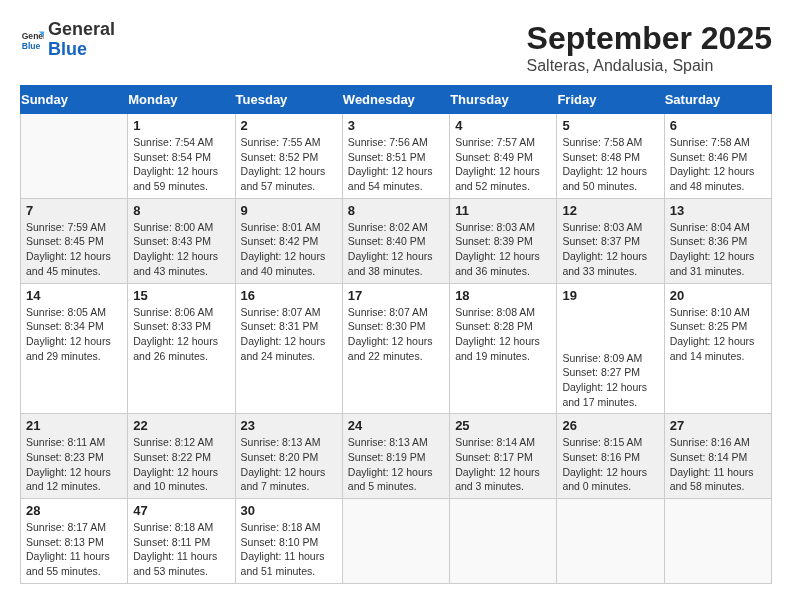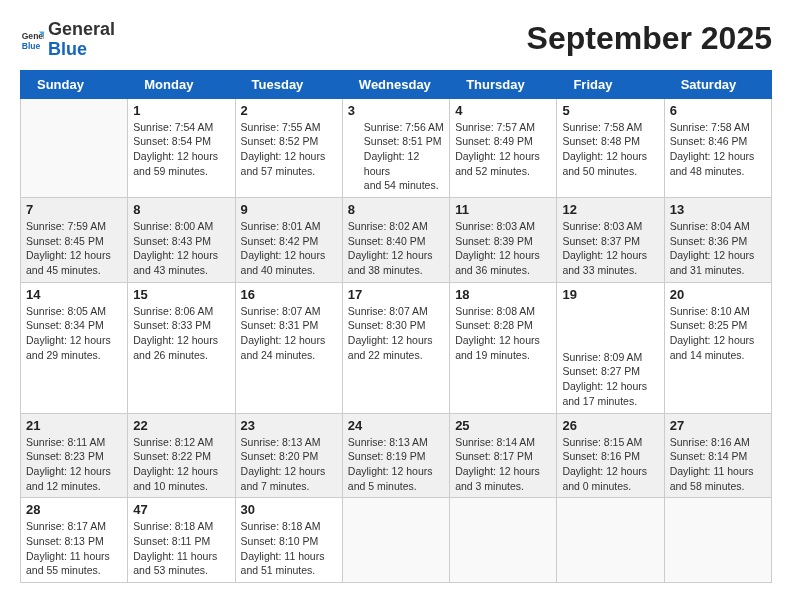--- a/index.html
+++ b/index.html
@@ -45,21 +45,21 @@
       color: #444;
     }
     .calendar-table {
       width: 100%;
       border-collapse: collapse;
       font-size: 11px;
     }
     .calendar-table thead tr th {
       background: #1565c0;
       color: #fff;
-      padding: 6px 16px;
+      padding: 6px 0;
       text-align: left;
       font-size: 13px;
       font-weight: bold;
       border: 1px solid #1565c0;
     }
     .calendar-table tbody tr td {
       border: 1px solid #ccc;
       vertical-align: top;
       padding: 4px 5px;
       min-height: 80px;
@@ -96,20 +96,21 @@
     </svg>
     <div>
       <div class="logo-text">
         <span class="logo-general">General</span><br>
         <span class="logo-blue">Blue</span>
       </div>
     </div>
   </div>
   <div class="title-area">
     <div class="month-title">September 2025</div>
+    <div class="location-title">Salteras, Andalusia, Spain</div>
   </div>
 </div>
 
 <table class="calendar-table">
   <thead>
     <tr id="weekday-header">
         <th>Sunday</th>
         <th>Monday</th>
         <th>Tuesday</th>
         <th>Wednesday</th>
@@ -130,21 +131,21 @@
         </td>
         <td>
           <div class="cell-date">2</div>
           <div class="cell-info" style="white-space: pre-line;">Sunrise: 7:55 AM
 Sunset: 8:52 PM
 Daylight: 12 hours
 and 57 minutes.</div>
         </td>
         <td>
           <div class="cell-date">3</div>
-          <div class="cell-info" style="white-space: pre-line; margin-left: 16px;">Sunrise: 7:56 AM
+          <div class="cell-info" style="white-space: pre-line;">Sunrise: 7:56 AM
 Sunset: 8:51 PM
 Daylight: 12 hours
 and 54 minutes.</div>
         </td>
         <td>
           <div class="cell-date">4</div>
           <div class="cell-info" style="white-space: pre-line;">Sunrise: 7:57 AM
 Sunset: 8:49 PM
 Daylight: 12 hours
 and 52 minutes.</div>

